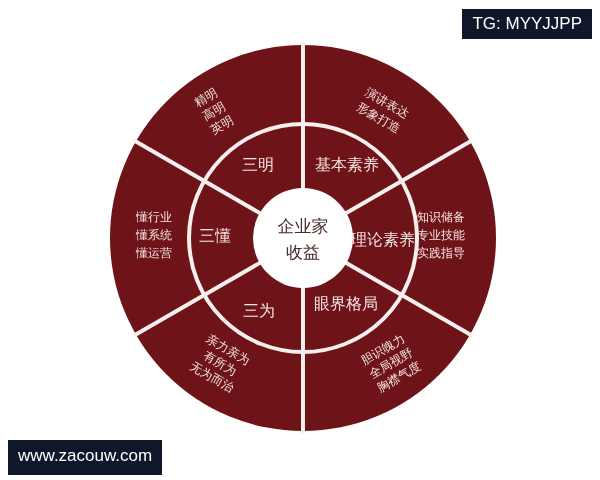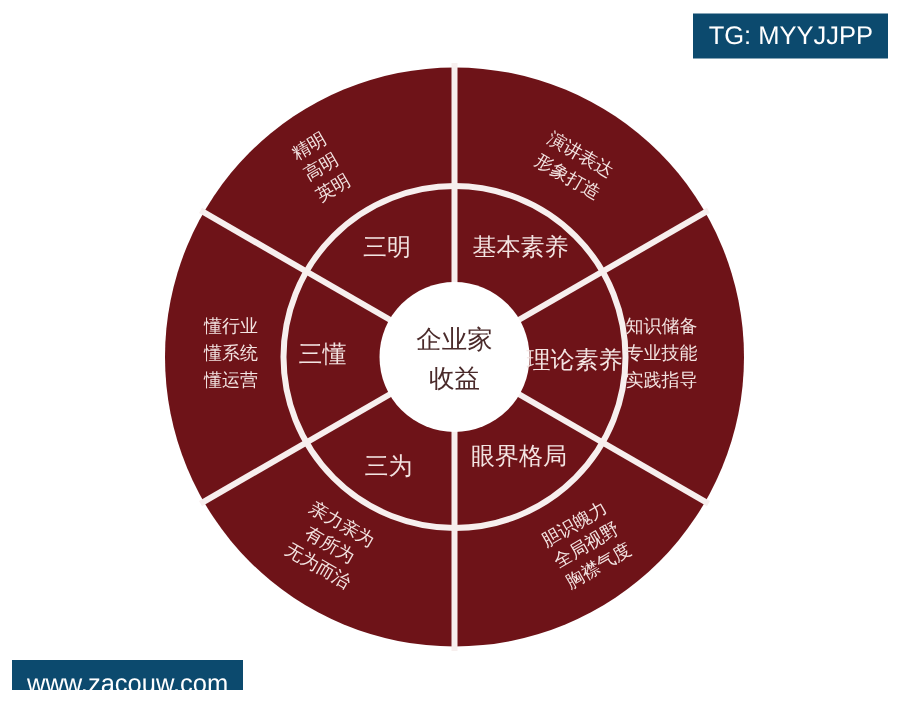--- a/index.html
+++ b/index.html
@@ -1,22 +1,22 @@
 <!DOCTYPE html>
 <html><head>
 <meta charset="utf-8">
 <style>
   html, body { margin: 0; padding: 0; }
   body { width: 600px; height: 480px; background: #ffffff; position: relative; overflow: hidden;
          font-family: "DejaVu Sans", sans-serif; }
   #wheel { position: absolute; left: 0; top: 0; }
-  .wm { position: absolute; background: #0c4a6e; color: #ffffff; font-family: "Liberation Sans", sans-serif;
+  .wm { position: absolute; background: #0f172a; color: #ffffff; font-family: "Liberation Sans", sans-serif;
         font-size: 17px; line-height: 30px; padding: 0 10px; }
   #wm-top { right: 8px; top: 9px; height: 30px; }
-  #wm-bottom { left: 8px; top: 440px; height: 20px; line-height: 32px; }
+  #wm-bottom { left: 8px; top: 440px; height: 35px; line-height: 32px; }
 </style>
 </head>
 <body>
 
 <svg id="wheel" width="600" height="480" viewBox="0 0 600 480">
 
   <circle cx="303" cy="238" r="193" fill="#6e1318"></circle>
 
   <circle cx="303" cy="238" r="114" fill="none" stroke="#f7efee" stroke-width="4"></circle>
 

